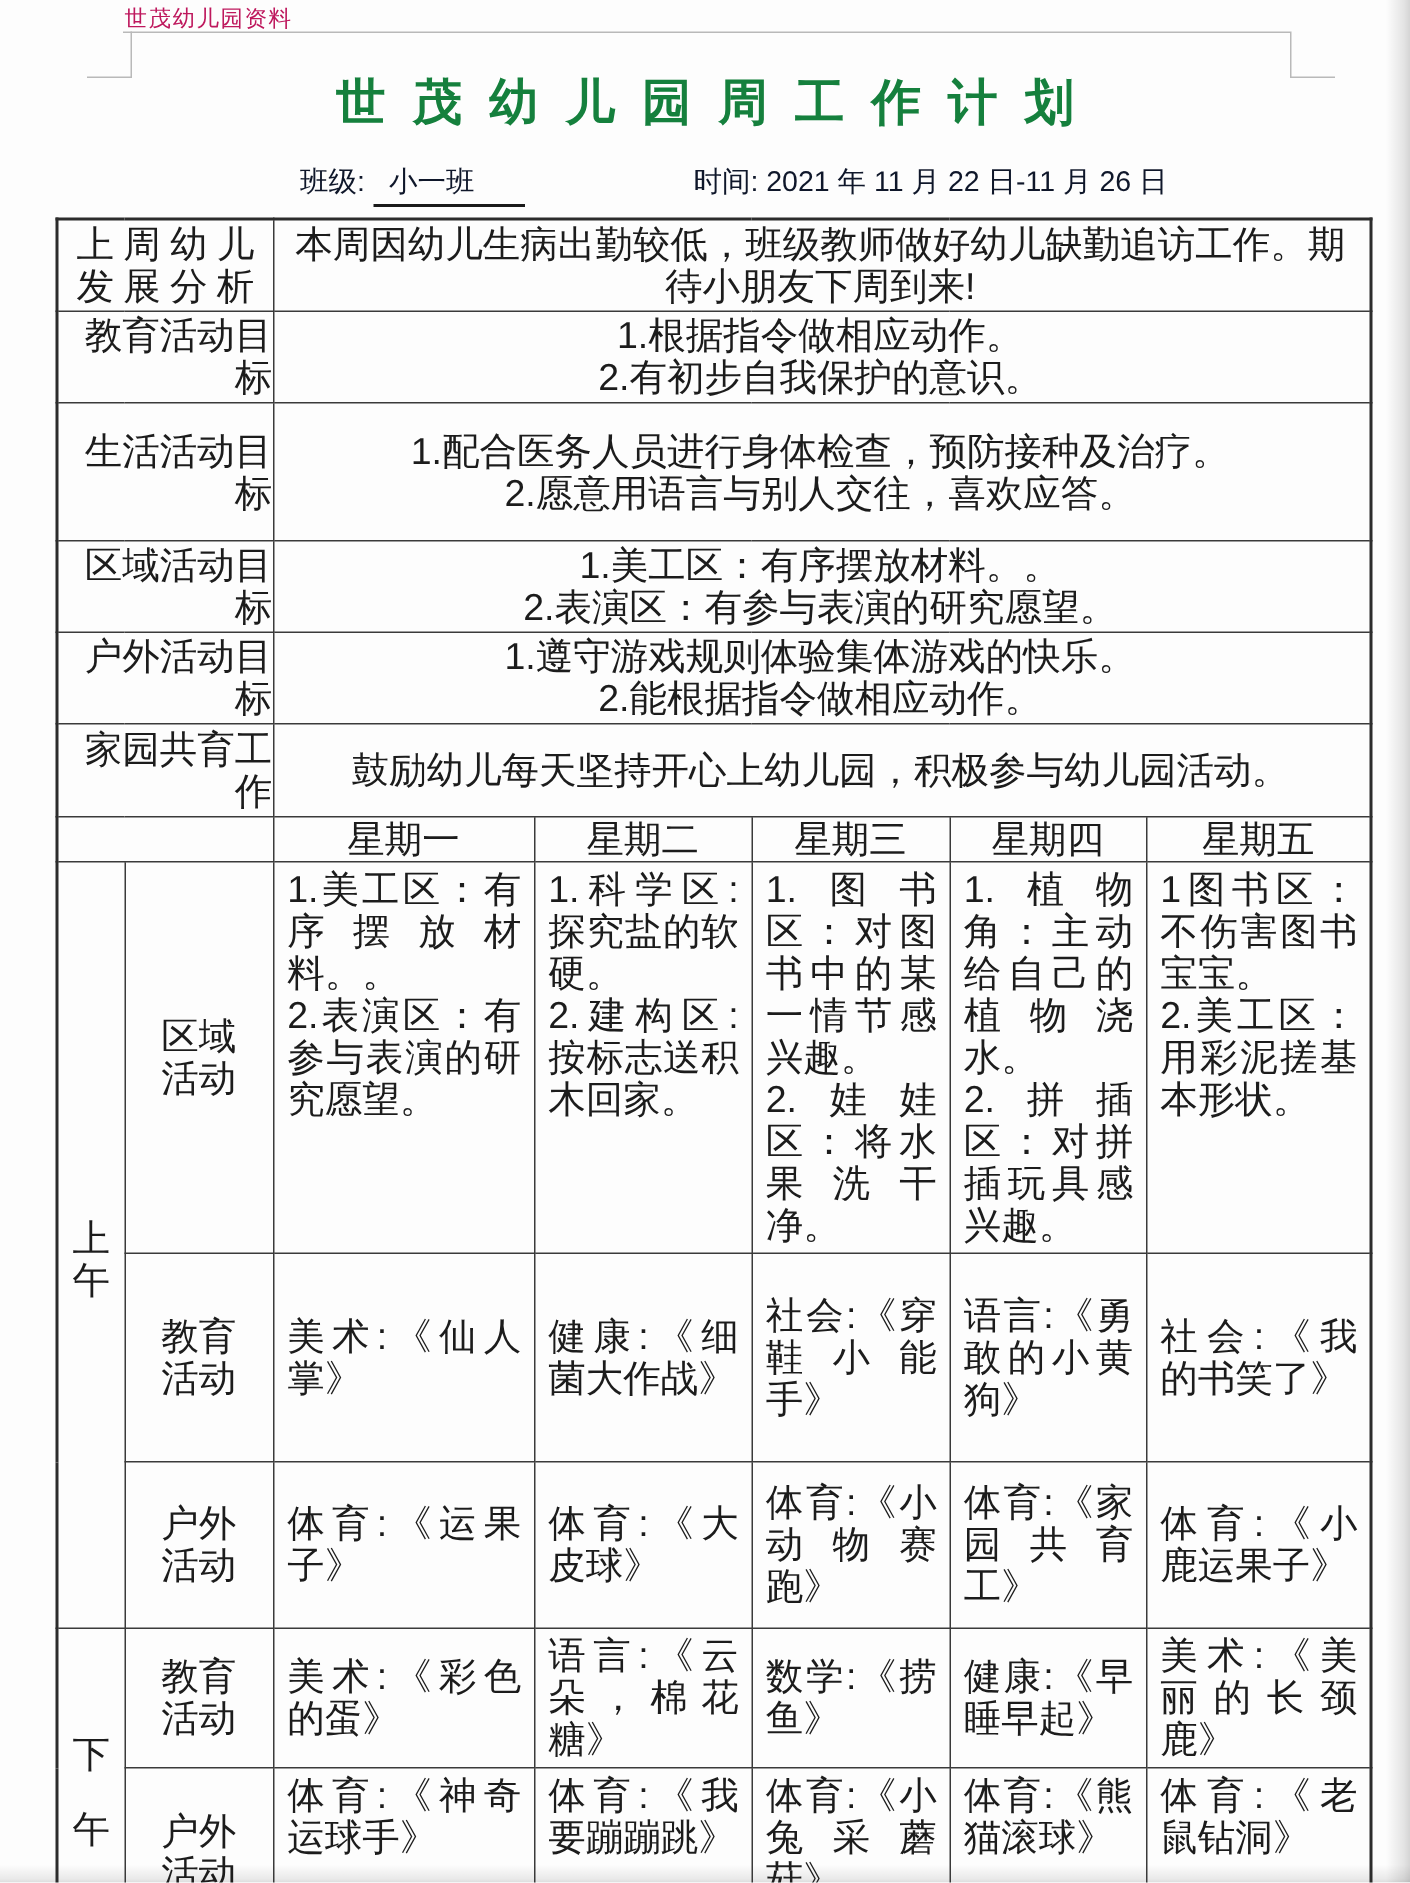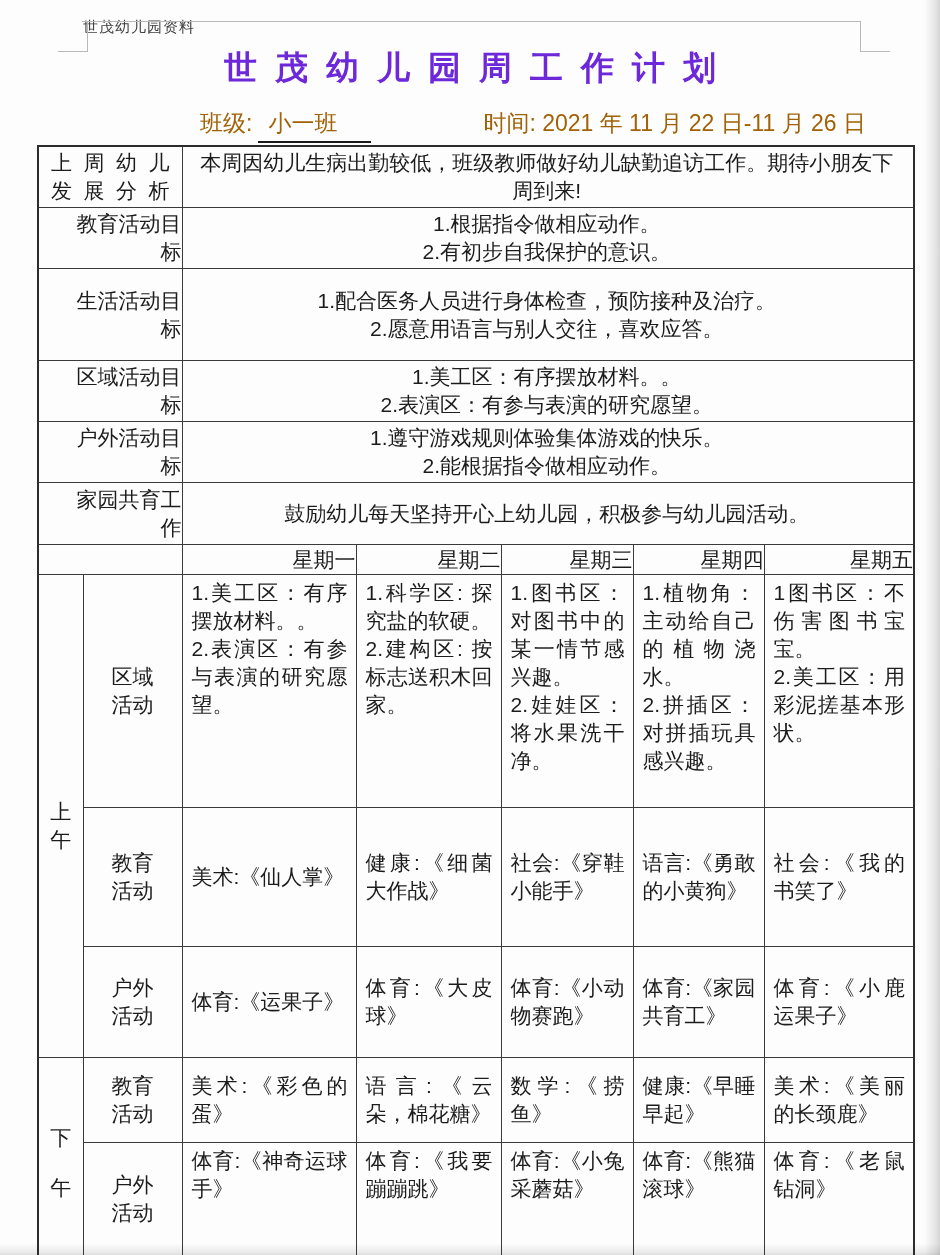--- a/index.html
+++ b/index.html
@@ -16,77 +16,77 @@
   .edge-right {
     position: absolute; top: 0; right: 0; width: 16px; height: 100%;
     background: linear-gradient(to right, rgba(0,0,0,0) 0%, rgba(0,0,0,0.10) 75%, rgba(0,0,0,0.16) 100%);
   }
   .edge-bottom {
     position: absolute; left: 0; bottom: 0; width: 100%; height: 12px;
     background: linear-gradient(to bottom, rgba(0,0,0,0) 0%, rgba(0,0,0,0.08) 80%, rgba(0,0,0,0.13) 100%);
   }
   .watermark {
     position: absolute; left: 83px; top: 3px;
-    font-size: 15px; color: #404040; letter-spacing: 1px; margin-top: 15px;
+    font-size: 15px; color: #be185d; letter-spacing: 1px;
   }
   .header-rule {
     position: absolute; left: 82px; top: 21px; width: 778px;
     border-top: 1.5px solid #b9b9b9;
   }
   .corner-left {
     position: absolute; left: 58px; top: 21px; width: 30px; height: 31px;
     border-right: 1.5px solid #b9b9b9; border-bottom: 1.5px solid #b9b9b9;
   }
   .corner-right {
     position: absolute; left: 860px; top: 21px; width: 30px; height: 31px;
     border-left: 1.5px solid #b9b9b9; border-bottom: 1.5px solid #b9b9b9;
   }
   .title {
     position: absolute; top: 46px; left: 0; width: 100%;
     text-align: center; font-size: 33px; font-weight: bold;
-    letter-spacing: 18px; text-indent: 18px; color: #6d28d9;
+    letter-spacing: 18px; text-indent: 18px; color: #15803d;
   }
   .meta-line {
     position: absolute; top: 108px; left: 200px;
-    font-size: 23px; color: #a16207; white-space: nowrap;
+    font-size: 19px; color: #0f172a; white-space: nowrap;
   }
   .class-value {
     display: inline-block;
     border-bottom: 2px solid #1a1a1a;
     padding: 0 34px 2px 10px;
     margin-left: 6px;
   }
   .time-group { margin-left: 112px; }
 
   table.plan {
     position: absolute; left: 37px; top: 145px; width: 876px;
     border-collapse: collapse; table-layout: fixed;
     border: 2.2px solid #2c2c2c;
   }
   table.plan td {
     border: 1.6px solid #3a3a3a;
     overflow: hidden;
-    font-size: 21px; line-height: 28px;
+    font-size: 25px; line-height: 28px;
     vertical-align: middle;
   }
   td.info-label {
     text-align: right; white-space: pre-line;
     font-size: 21px;
   }
   td.label-spread {
     white-space: pre-line;
     text-align: justify; text-align-last: justify;
     padding: 0 12px;
   }
   td.info-content {
     text-align: center; white-space: pre-line;
     padding: 2px 14px 2px 12px;
   }
   td.day-head {
-    text-align: right; font-size: 20px; line-height: 26px; font-family: Liberation Serif, serif;
+    text-align: center; font-size: 20px; line-height: 26px;
   }
   td.period {
     vertical-align: top; text-align: center;
     white-space: pre-line;
     font-size: 22px; line-height: 52px; padding-top: 20px;
   }
   td.period.pm { line-height: 50px; padding-top: 12px; }
   td.act-label {
     text-align: center; white-space: pre-line;
     font-size: 21px; line-height: 36px;

